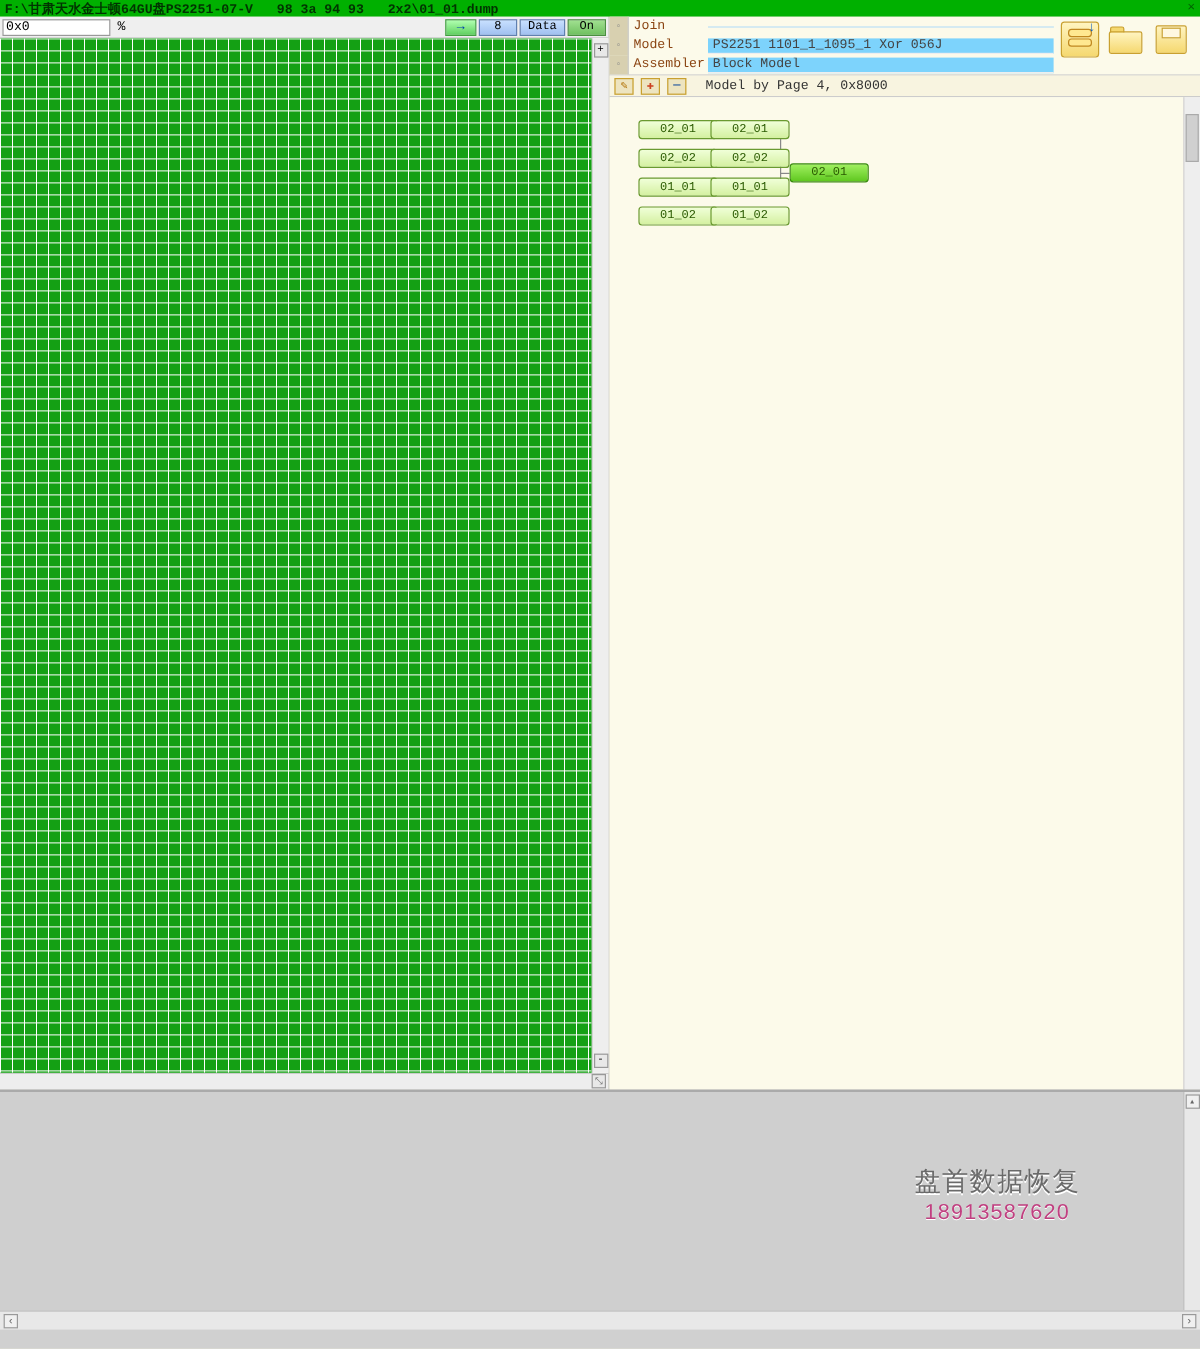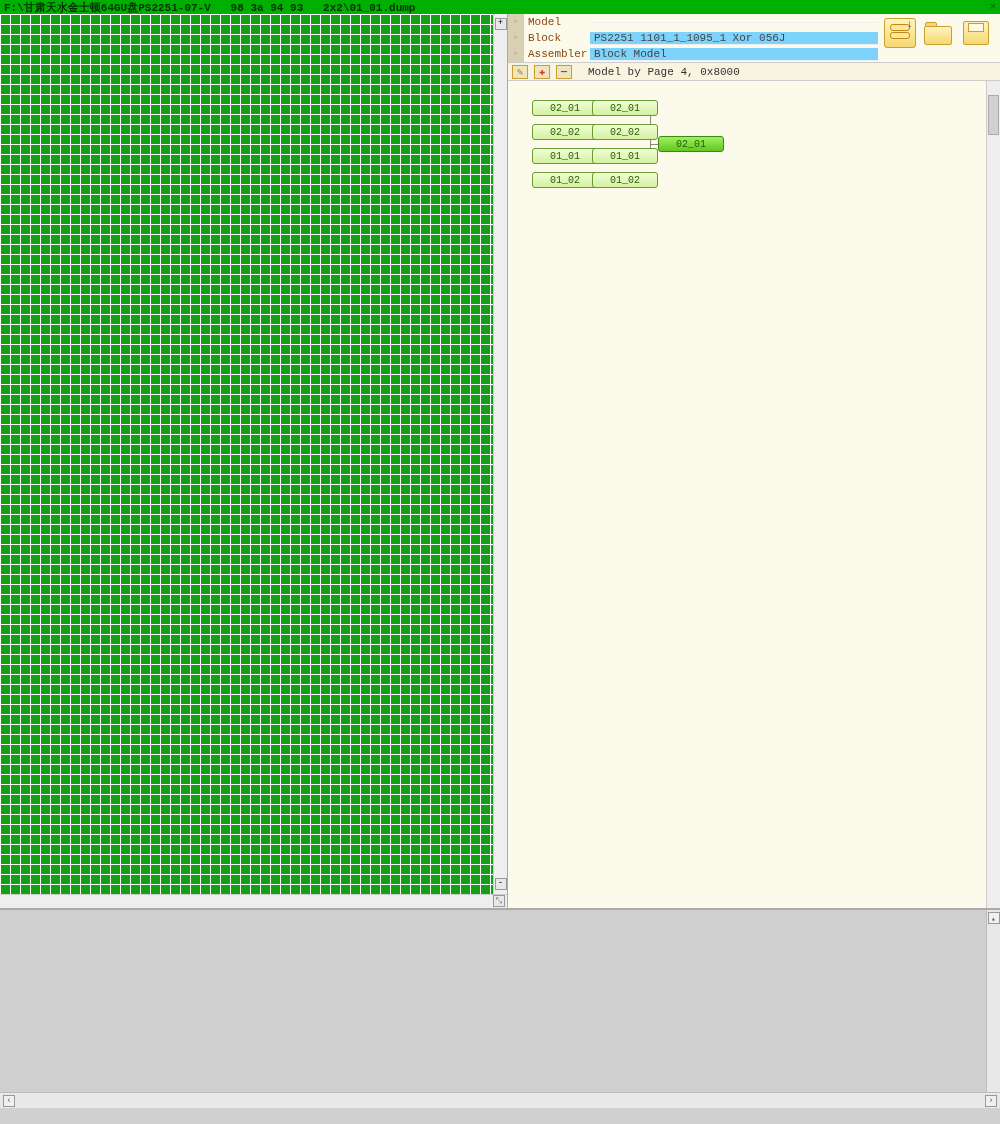--- a/index.html
+++ b/index.html
@@ -69,45 +69,54 @@
 </head>
 <body>
 
 <div class="titlebar">
   <span class="title">F:\甘肃天水金士顿64GU盘PS2251-07-V   98 3a 94 93   2x2\01_01.dump</span>
   <span class="x">×</span>
 </div>
 
 <div class="main-area">
   <div class="left-pane">
+    <div class="left-toolbar">
+      <input type="text" value="0x0" style="">
+      <span class="pct">%</span>
+      <span class="spacer"></span>
+      <span class="tb-arrow">→</span>
+      <span class="tb-btn">8</span>
+      <span class="tb-btn">Data</span>
+      <span class="tb-btn on">On</span>
+    </div>
     <div class="grid-wrap">
       <div class="grid-canvas">
         <div class="grid-mask"></div>
       </div>
       <div class="grid-side">
         <div class="mini-btn">+</div>
         <div class="mini-btn">-</div>
       </div>
     </div>
     <div class="grid-bottom">
       <div class="resize-handle">⤡</div>
     </div>
   </div>
 
   <div class="right-pane">
     <div class="right-header">
       <div class="props">
         <div class="prop-row">
           <div class="prop-bullet">◦</div>
-          <div class="prop-label">Model</div>
+          <div class="prop-label">Join</div>
           <div class="prop-value"></div>
         </div>
         <div class="prop-row">
           <div class="prop-bullet">◦</div>
-          <div class="prop-label">Block</div>
+          <div class="prop-label">Model</div>
           <div class="prop-value">PS2251 1101_1_1095_1 Xor 056J</div>
         </div>
         <div class="prop-row">
           <div class="prop-bullet">◦</div>
           <div class="prop-label">Assembler</div>
           <div class="prop-value">Block Model</div>
         </div>
       </div>
       <div class="big-icons">
         <div class="big-icon ic-db">
@@ -150,20 +159,24 @@
         <div class="node hl" style="left:150px; top:55px;">02_01</div>
       </div>
       <div class="right-scroll">
         <div class="thumb"></div>
       </div>
     </div>
   </div>
 </div>
 
 <div class="bottom-pane">
+  <div class="watermark">
+    <div class="line1">盘首数据恢复</div>
+    <div class="line2">18913587620</div>
+  </div>
   <div class="bot-vscroll">
     <div class="varr">▴</div>
   </div>
   <div class="hscroll">
     <div class="harr">‹</div>
     <div class="harr">›</div>
   </div>
 </div>
 
 </body></html>

